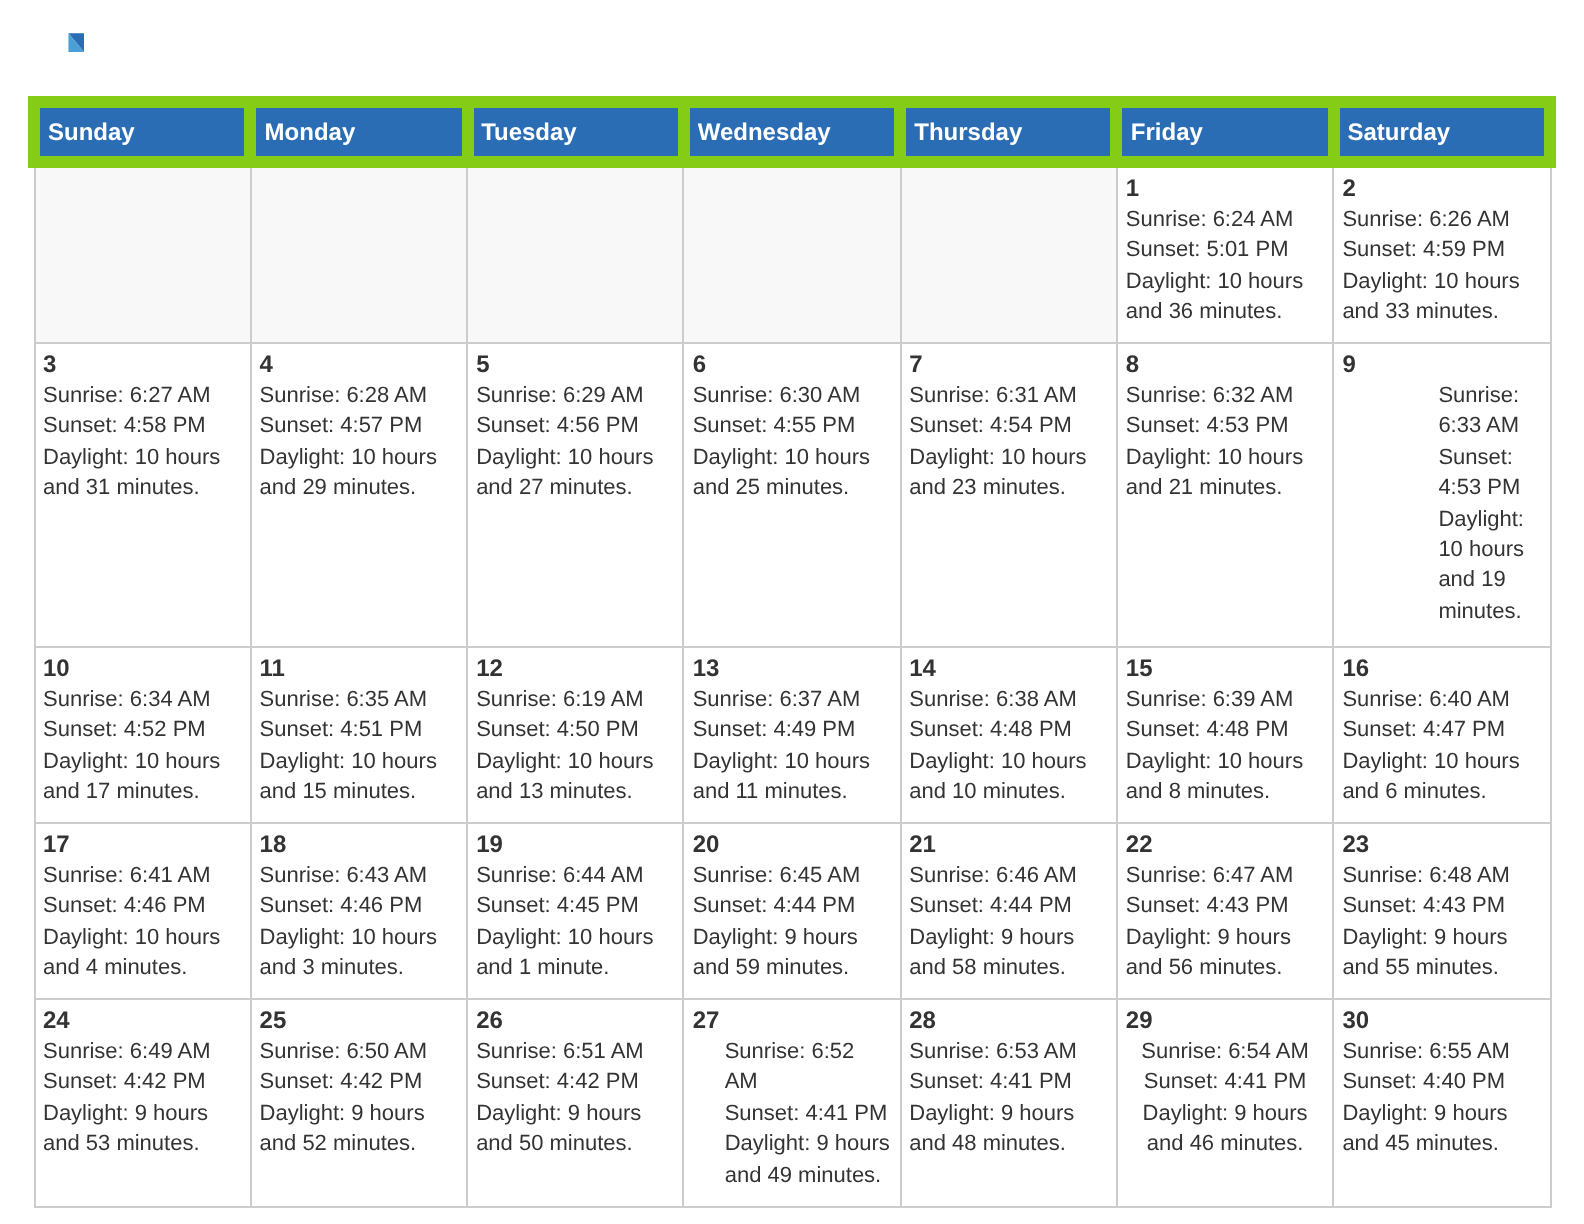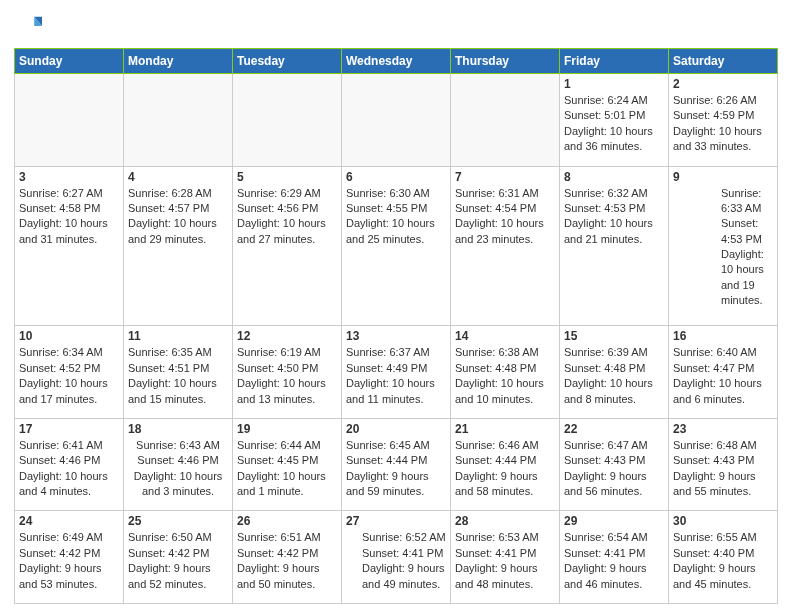--- a/index.html
+++ b/index.html
@@ -61,21 +61,21 @@
       width: 100%;
       table-layout: fixed;
     }
     .calendar th {
       background: #2a6db5;
       color: #fff;
       font-size: 12px;
       font-weight: bold;
       padding: 5px 4px;
       text-align: left;
-      border: 1px solid #84cc16;
+      border: 6px solid #84cc16;
     }
     .calendar td {
       border: 1px solid #ccc;
       vertical-align: top;
       padding: 3px 4px;
       font-size: 9.5px;
       color: #333;
       background: #fff;
       height: 82px;
       width: calc(100% / 7);
@@ -242,21 +242,21 @@
         </tr>
         <tr>
           <td>
             <span class="day-number">17</span>
             <div class="day-info" style="white-space: pre-line;">Sunrise: 6:41 AM
 Sunset: 4:46 PM
 Daylight: 10 hours and 4 minutes.</div>
           </td>
           <td>
             <span class="day-number">18</span>
-            <div class="day-info" style="white-space: pre-line; text-align: center;">Sunrise: 6:43 AM
+            <div class="day-info" style="white-space: pre-line;">Sunrise: 6:43 AM
 Sunset: 4:46 PM
 Daylight: 10 hours and 3 minutes.</div>
           </td>
           <td>
             <span class="day-number">19</span>
             <div class="day-info" style="white-space: pre-line;">Sunrise: 6:44 AM
 Sunset: 4:45 PM
 Daylight: 10 hours and 1 minute.</div>
           </td>
           <td>
@@ -310,21 +310,21 @@
 Daylight: 9 hours and 49 minutes.</div>
           </td>
           <td>
             <span class="day-number">28</span>
             <div class="day-info" style="white-space: pre-line;">Sunrise: 6:53 AM
 Sunset: 4:41 PM
 Daylight: 9 hours and 48 minutes.</div>
           </td>
           <td>
             <span class="day-number">29</span>
-            <div class="day-info" style="white-space: pre-line;">Sunrise: 6:54 AM
+            <div class="day-info" style="white-space: pre-line; text-align: center;">Sunrise: 6:54 AM
 Sunset: 4:41 PM
 Daylight: 9 hours and 46 minutes.</div>
           </td>
           <td>
             <span class="day-number">30</span>
             <div class="day-info" style="white-space: pre-line;">Sunrise: 6:55 AM
 Sunset: 4:40 PM
 Daylight: 9 hours and 45 minutes.</div>
           </td>
         </tr>

